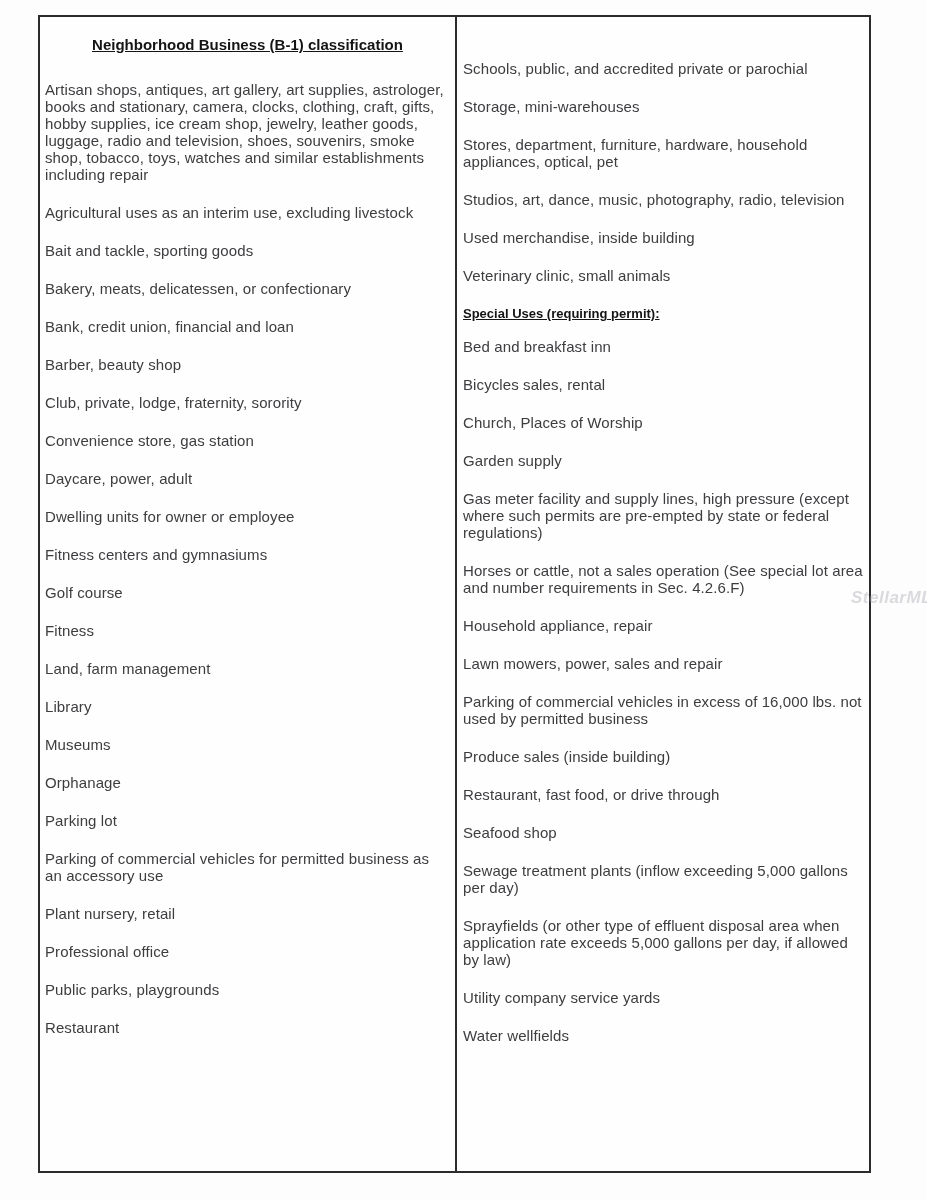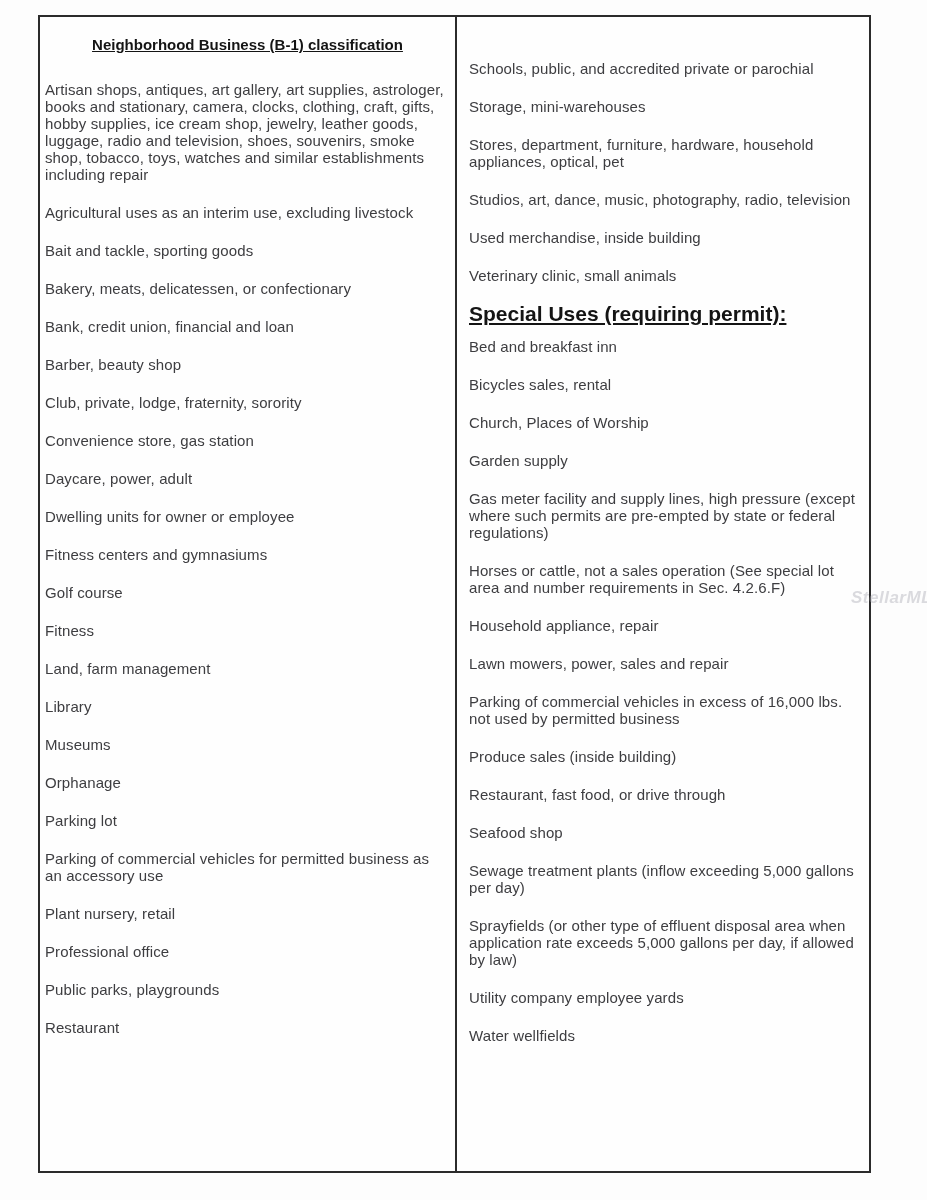--- a/index.html
+++ b/index.html
@@ -30,34 +30,33 @@
     overflow: hidden;
   }
   .col-left {
     width: 417px;
     border-right: 2px solid #2b2b2b;
     padding: 19px 5px 3px 5px;
   }
   .col-right {
     flex: 1;
     padding: 43px 5px 0 6px;
-    margin-left: 6px;
   }
   .col-header {
     margin: 0 0 28px 0;
     text-align: center;
     font-size: 15px;
     line-height: 17px;
     font-weight: 700;
     text-decoration: underline;
     color: #141414;
   }
   .special-header {
     margin: 0 0 16px 0;
-    font-size: 21px;
+    font-size: 13px;
     line-height: 17px;
     font-weight: 700;
     text-decoration: underline;
     color: #141414;
   }
   .item {
     margin: 0 0 21px 0;
     font-size: 15px;
     line-height: 17px;
     color: #3d3d40;
@@ -128,20 +127,20 @@
       <p class="item">Gas meter facility and supply lines, high pressure (except where such permits are pre-empted by state or federal regulations)</p>
       <p class="item">Horses or cattle, not a sales operation (See special lot area and number requirements in Sec. 4.2.6.F)</p>
       <p class="item">Household appliance, repair</p>
       <p class="item">Lawn mowers, power, sales and repair</p>
       <p class="item">Parking of commercial vehicles in excess of 16,000 lbs. not used by permitted business</p>
       <p class="item">Produce sales (inside building)</p>
       <p class="item">Restaurant, fast food, or drive through</p>
       <p class="item">Seafood shop</p>
       <p class="item">Sewage treatment plants (inflow exceeding 5,000 gallons per day)</p>
       <p class="item">Sprayfields (or other type of effluent disposal area when application rate exceeds 5,000 gallons per day, if allowed by law)</p>
-      <p class="item">Utility company employee yards</p>
+      <p class="item">Utility company service yards</p>
       <p class="item">Water wellfields</p>
     </div>
 
   </div>
 
   <div class="watermark">StellarMLS</div>
 </div>
 
 </body></html>

